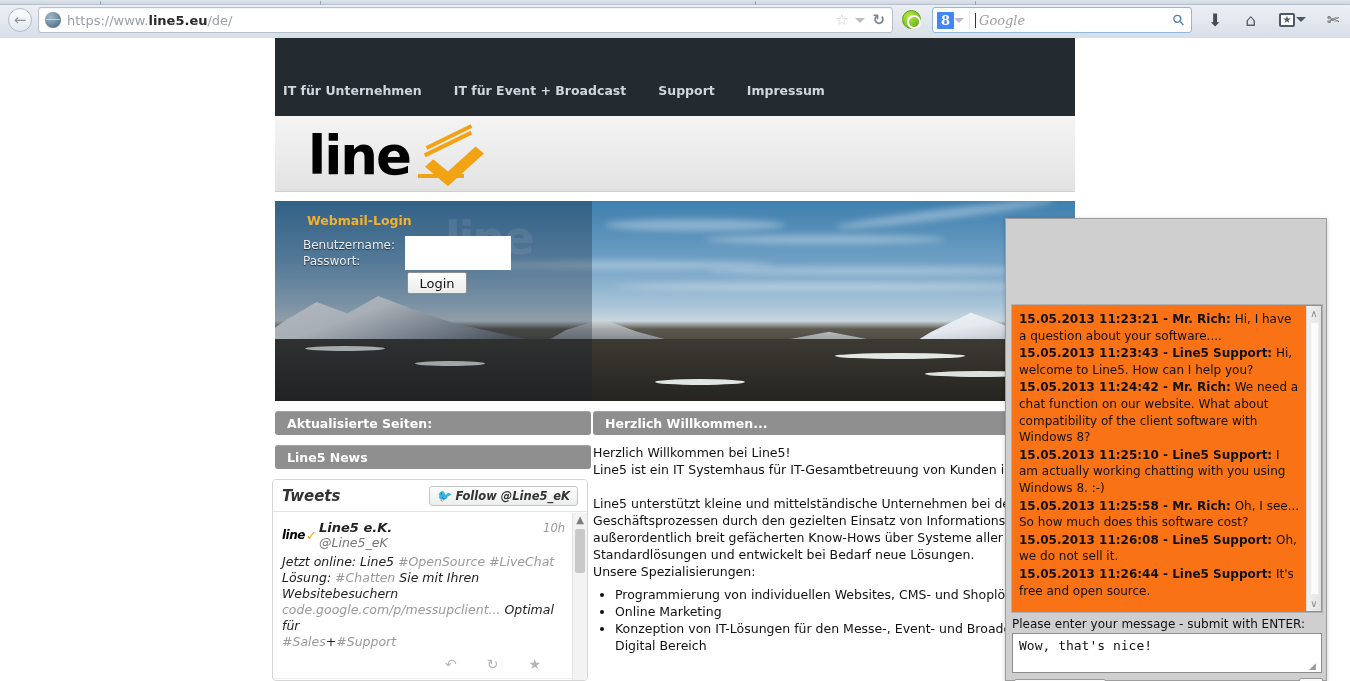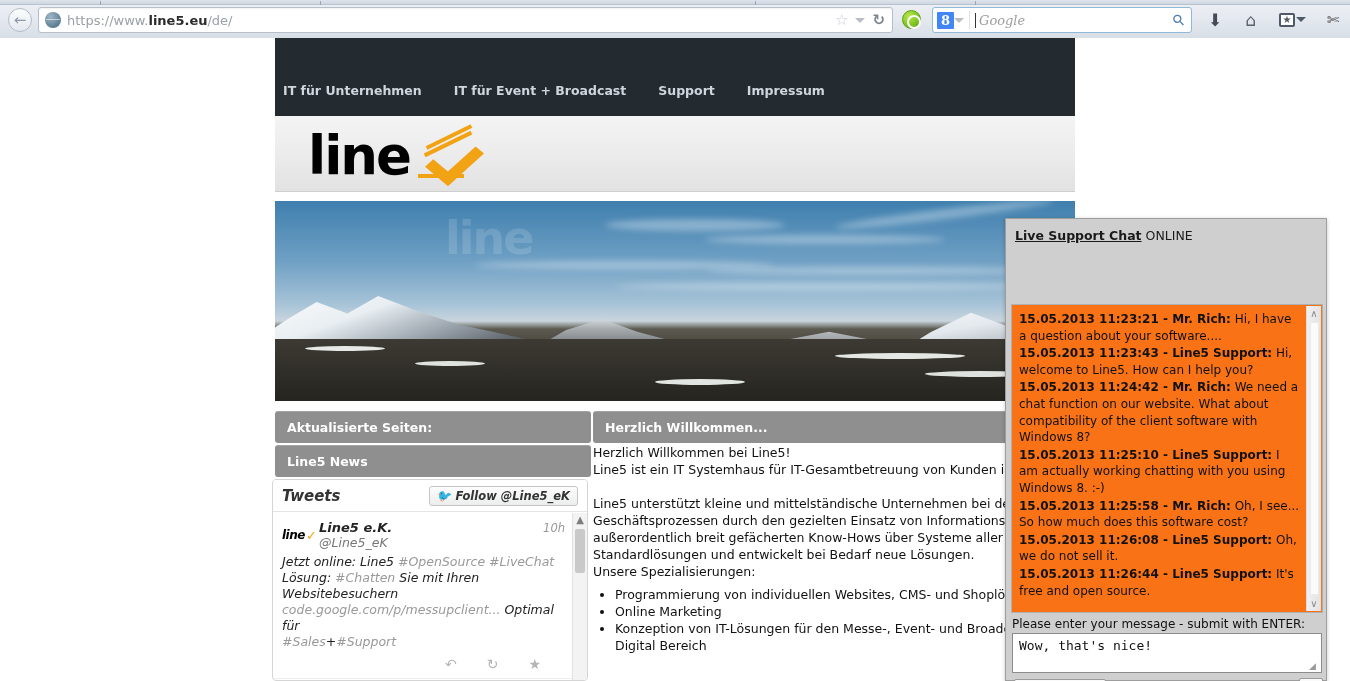--- a/index.html
+++ b/index.html
@@ -186,21 +186,21 @@
   }
   #login-button {
     position:absolute; left:132px; top:71px; width:60px; height:22px;
     background: linear-gradient(180deg,#fefefe,#ebebeb);
     border:1px solid #8e8e8e; border-radius:2px;
     font-size:13px; color:#111; display:flex; align-items:center; justify-content:center;
   }
 
   
   .gray-bar {
-    position:absolute; height:32px; background:#8f8f8f;
+    position:absolute; height:24px; background:#8f8f8f;
     border-radius:3px; color:#fff; font-weight:bold; font-size:12.5px;
     display:flex; align-items:center; padding-left:12px;
     box-shadow: inset 0 1px 0 rgba(255,255,255,.18);
   }
   #bar-aktualisiert { left:0px; top:373px; width:316px; }
   #bar-news        { left:0px; top:407px; width:316px; }
   #bar-willkommen  { left:318px; top:373px; width:482px; }
 
   
   #tweets {
@@ -388,20 +388,32 @@
       <div class="snowpk" style="left:255px;top:108px;width:180px;height:42px;background:linear-gradient(180deg,#f3f6f8,#6d747c);clip-path:polygon(0% 100%,20% 50%,40% 24%,60% 55%,100% 100%);opacity:.85;"></div>
       <div class="snowpk" style="left:470px;top:120px;width:200px;height:36px;background:linear-gradient(180deg,#eef2f5,#7c838b);clip-path:polygon(0% 100%,18% 55%,42% 30%,70% 60%,100% 100%);opacity:.8;"></div>
       <div class="snowpk" style="left:620px;top:98px;width:200px;height:55px;background:linear-gradient(170deg,#ffffff,#e3e9ee 45%,#8b929a);clip-path:polygon(0% 100%,18% 60%,38% 25%,58% 52%,80% 30%,100% 100%);"></div>
       <div class="snowpk" style="left:0;top:138px;width:800px;height:62px;background:linear-gradient(180deg,#3c3a33,#26241f);"></div>
       <div class="snowpk" style="left:30px;top:145px;width:80px;height:5px;background:#e6e9e6;border-radius:50%;"></div>
       <div class="snowpk" style="left:140px;top:160px;width:70px;height:5px;background:#dfe3df;border-radius:50%;"></div>
       <div class="snowpk" style="left:380px;top:178px;width:90px;height:6px;background:#e2e6e2;border-radius:50%;"></div>
       <div class="snowpk" style="left:560px;top:152px;width:130px;height:6px;background:#e4e8e4;border-radius:50%;"></div>
       <div class="snowpk" style="left:650px;top:170px;width:110px;height:6px;background:#dee2de;border-radius:50%;"></div>
 
+      <div id="login-overlay">
+        <div id="login-title">Webmail-Login</div>
+        <div class="login-row" id="row-user">
+          <span class="login-label">Benutzername:</span>
+          <input class="login-input" type="text" value="" style="">
+        </div>
+        <div class="login-row" id="row-pass">
+          <span class="login-label">Passwort:</span>
+          <input class="login-input" type="password" value="" style="">
+        </div>
+        <div id="login-button">Login</div>
+      </div>
     </div>
 
     <div class="gray-bar" id="bar-aktualisiert">Aktualisierte Seiten:</div>
     <div class="gray-bar" id="bar-news">Line5 News</div>
     <div class="gray-bar" id="bar-willkommen">Herzlich Willkommen...</div>
 
     <div id="tweets">
       <div id="tweets-head">
         <span id="tweets-title">Tweets</span>
         <span id="follow-btn">
@@ -458,24 +470,20 @@
       <div class="wtext">Unsere Spezialisierungen:</div>
       <ul>
         <li>Programmierung von individuellen Websites, CMS- und Shoplösungen</li>
         <li>Online Marketing</li>
         <li>Konzeption von IT-Lösungen für den Messe-, Event- und Broadcast, sowie Digital Bereich</li>
       </ul>
     </div>
   </div>
 
   <div id="chat">
-    <div id="chat-header">
-      <span class="lnk">Live Support Chat</span>
-      <span>ONLINE</span>
-    </div>
 
     <div id="chat-log">
       <div id="chat-msgs">
         <div class="msg"><b>15.05.2013 11:23:21</b><b> - </b><b>Mr. Rich:</b><span> Hi, I have a question about your software....</span></div>
         <div class="msg"><b>15.05.2013 11:23:43</b><b> - </b><b>Line5 Support:</b><span> Hi, welcome to Line5. How can I help you?</span></div>
         <div class="msg"><b>15.05.2013 11:24:42</b><b> - </b><b>Mr. Rich:</b><span> We need a chat function on our website. What about compatibility of the client software with Windows 8?</span></div>
         <div class="msg"><b>15.05.2013 11:25:10</b><b> - </b><b>Line5 Support:</b><span> I am actually working chatting with you using Windows 8. :-)</span></div>
         <div class="msg"><b>15.05.2013 11:25:58</b><b> - </b><b>Mr. Rich:</b><span> Oh, I see... So how much does this software cost?</span></div>
         <div class="msg"><b>15.05.2013 11:26:08</b><b> - </b><b>Line5 Support:</b><span> Oh, we do not sell it.</span></div>
         <div class="msg"><b>15.05.2013 11:26:44</b><b> - </b><b>Line5 Support:</b><span> It's free and open source.</span></div>

